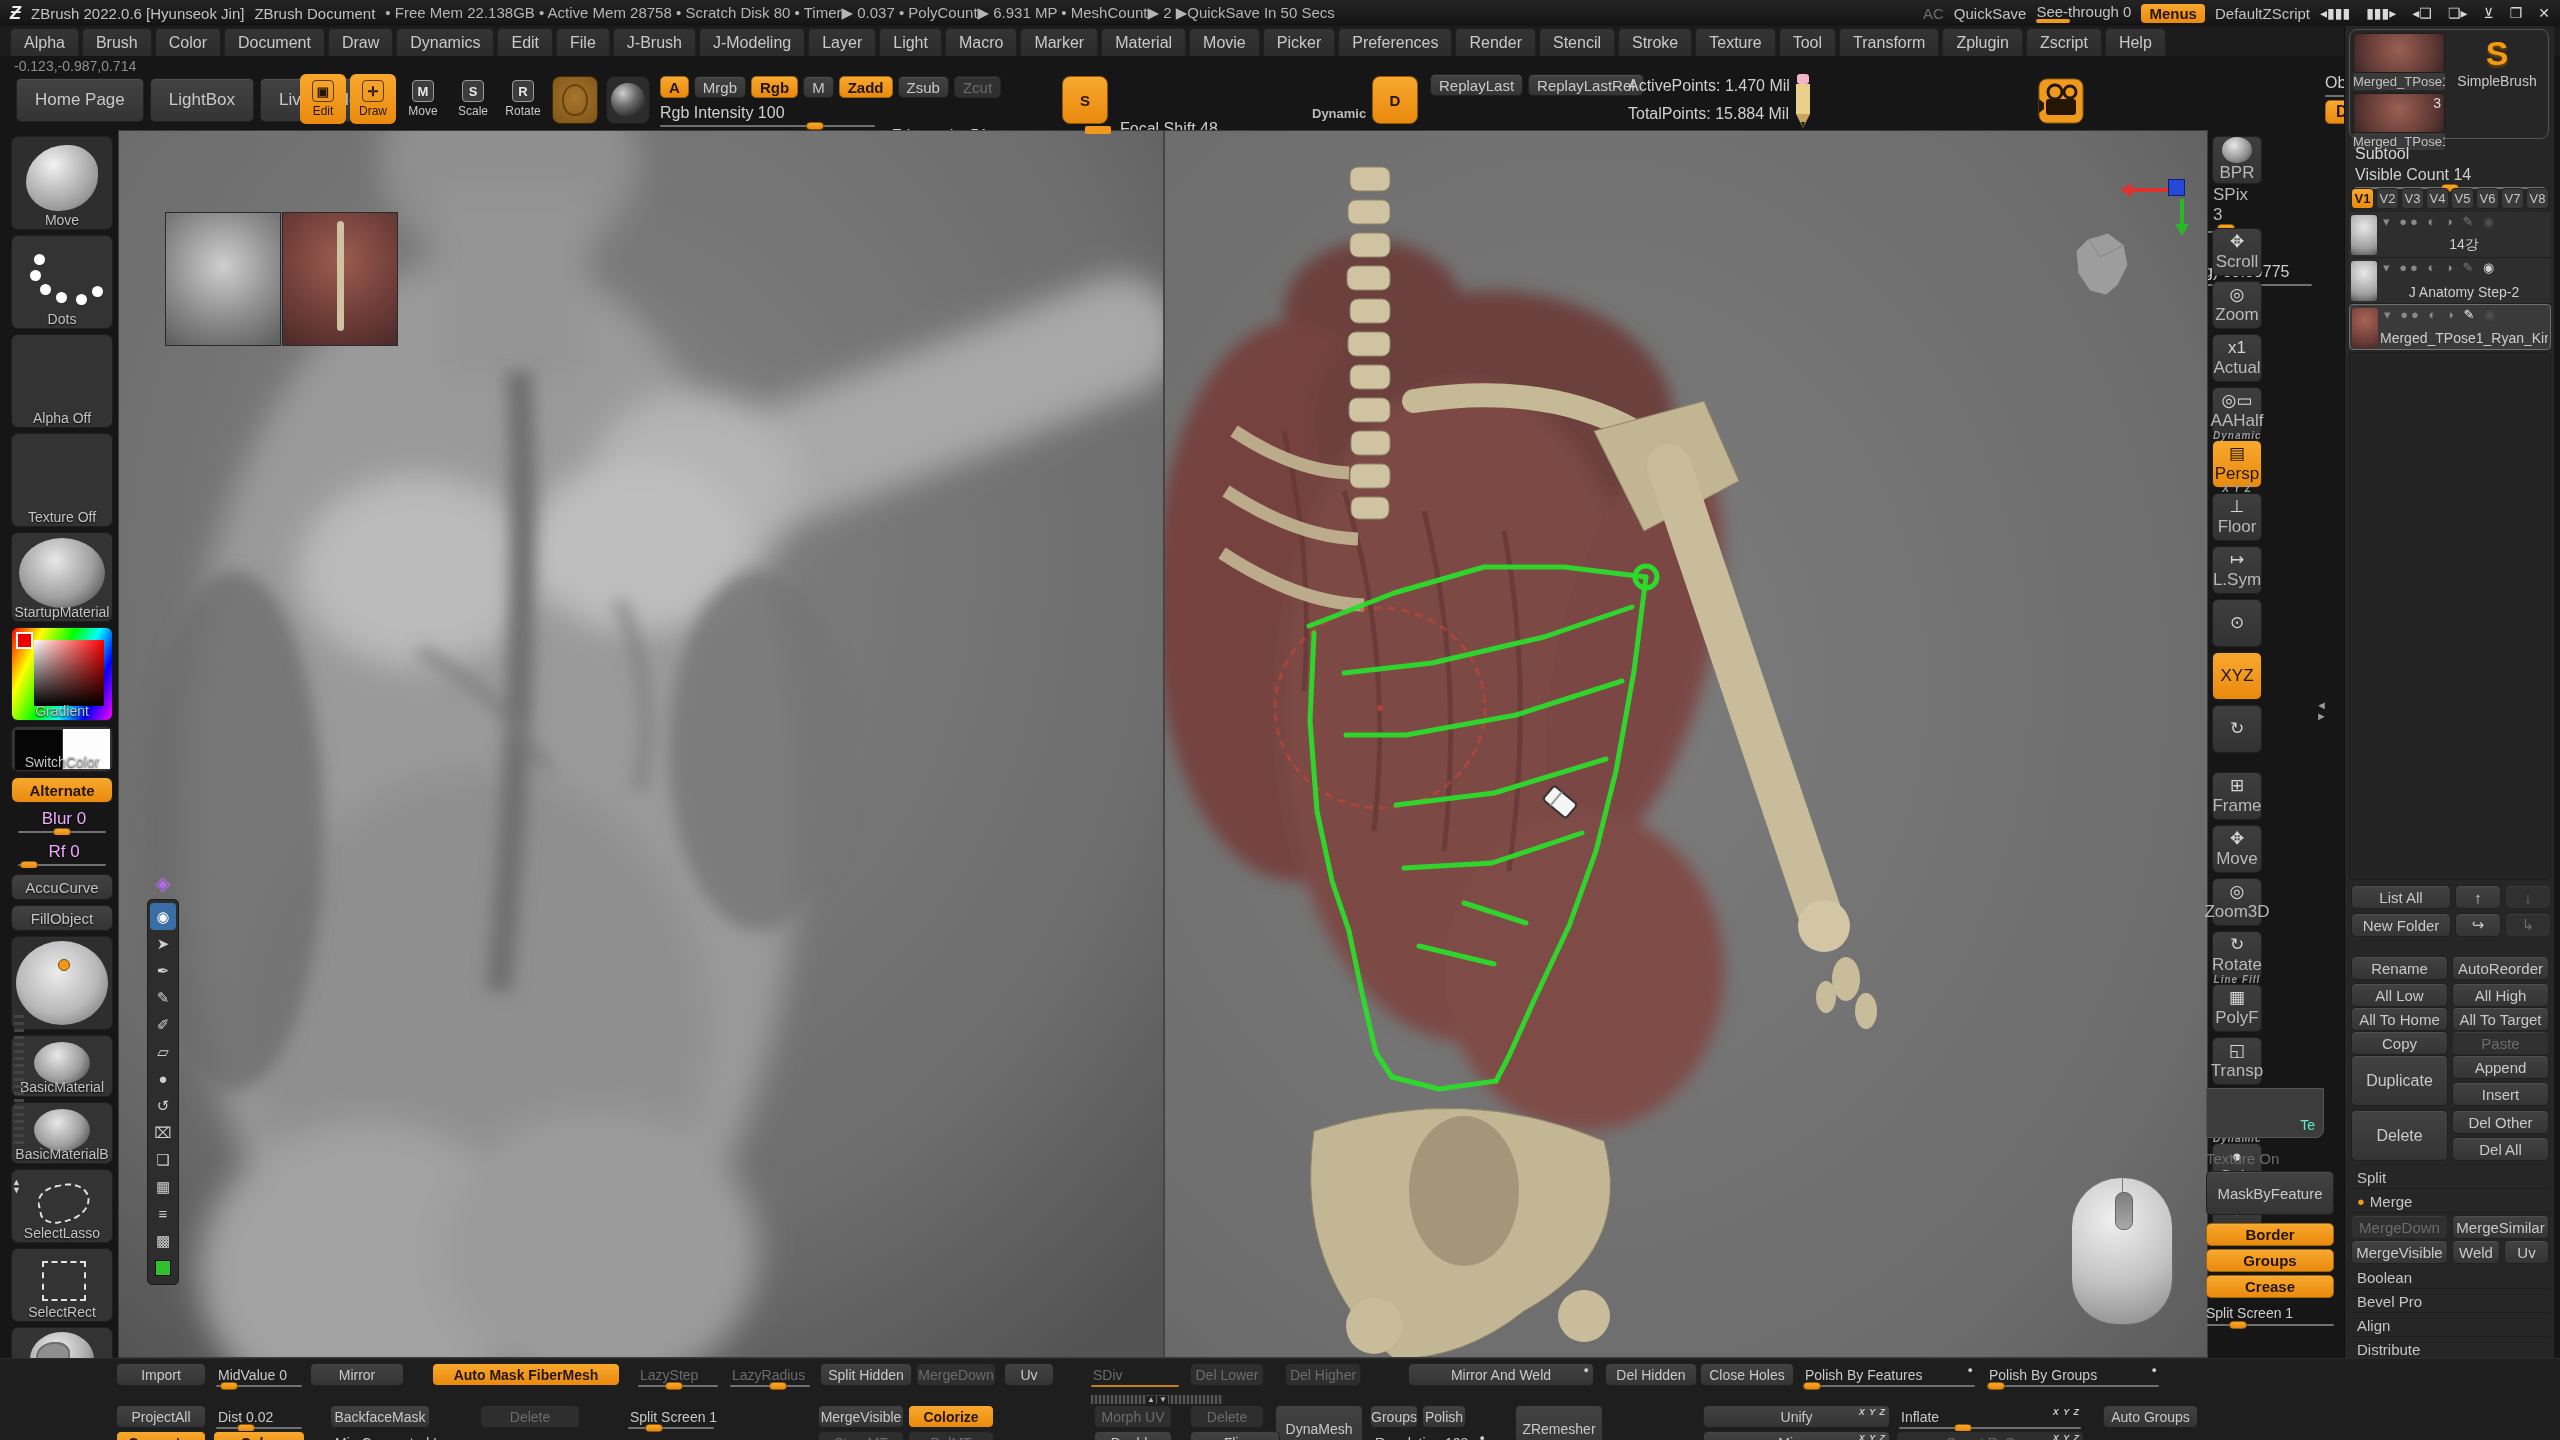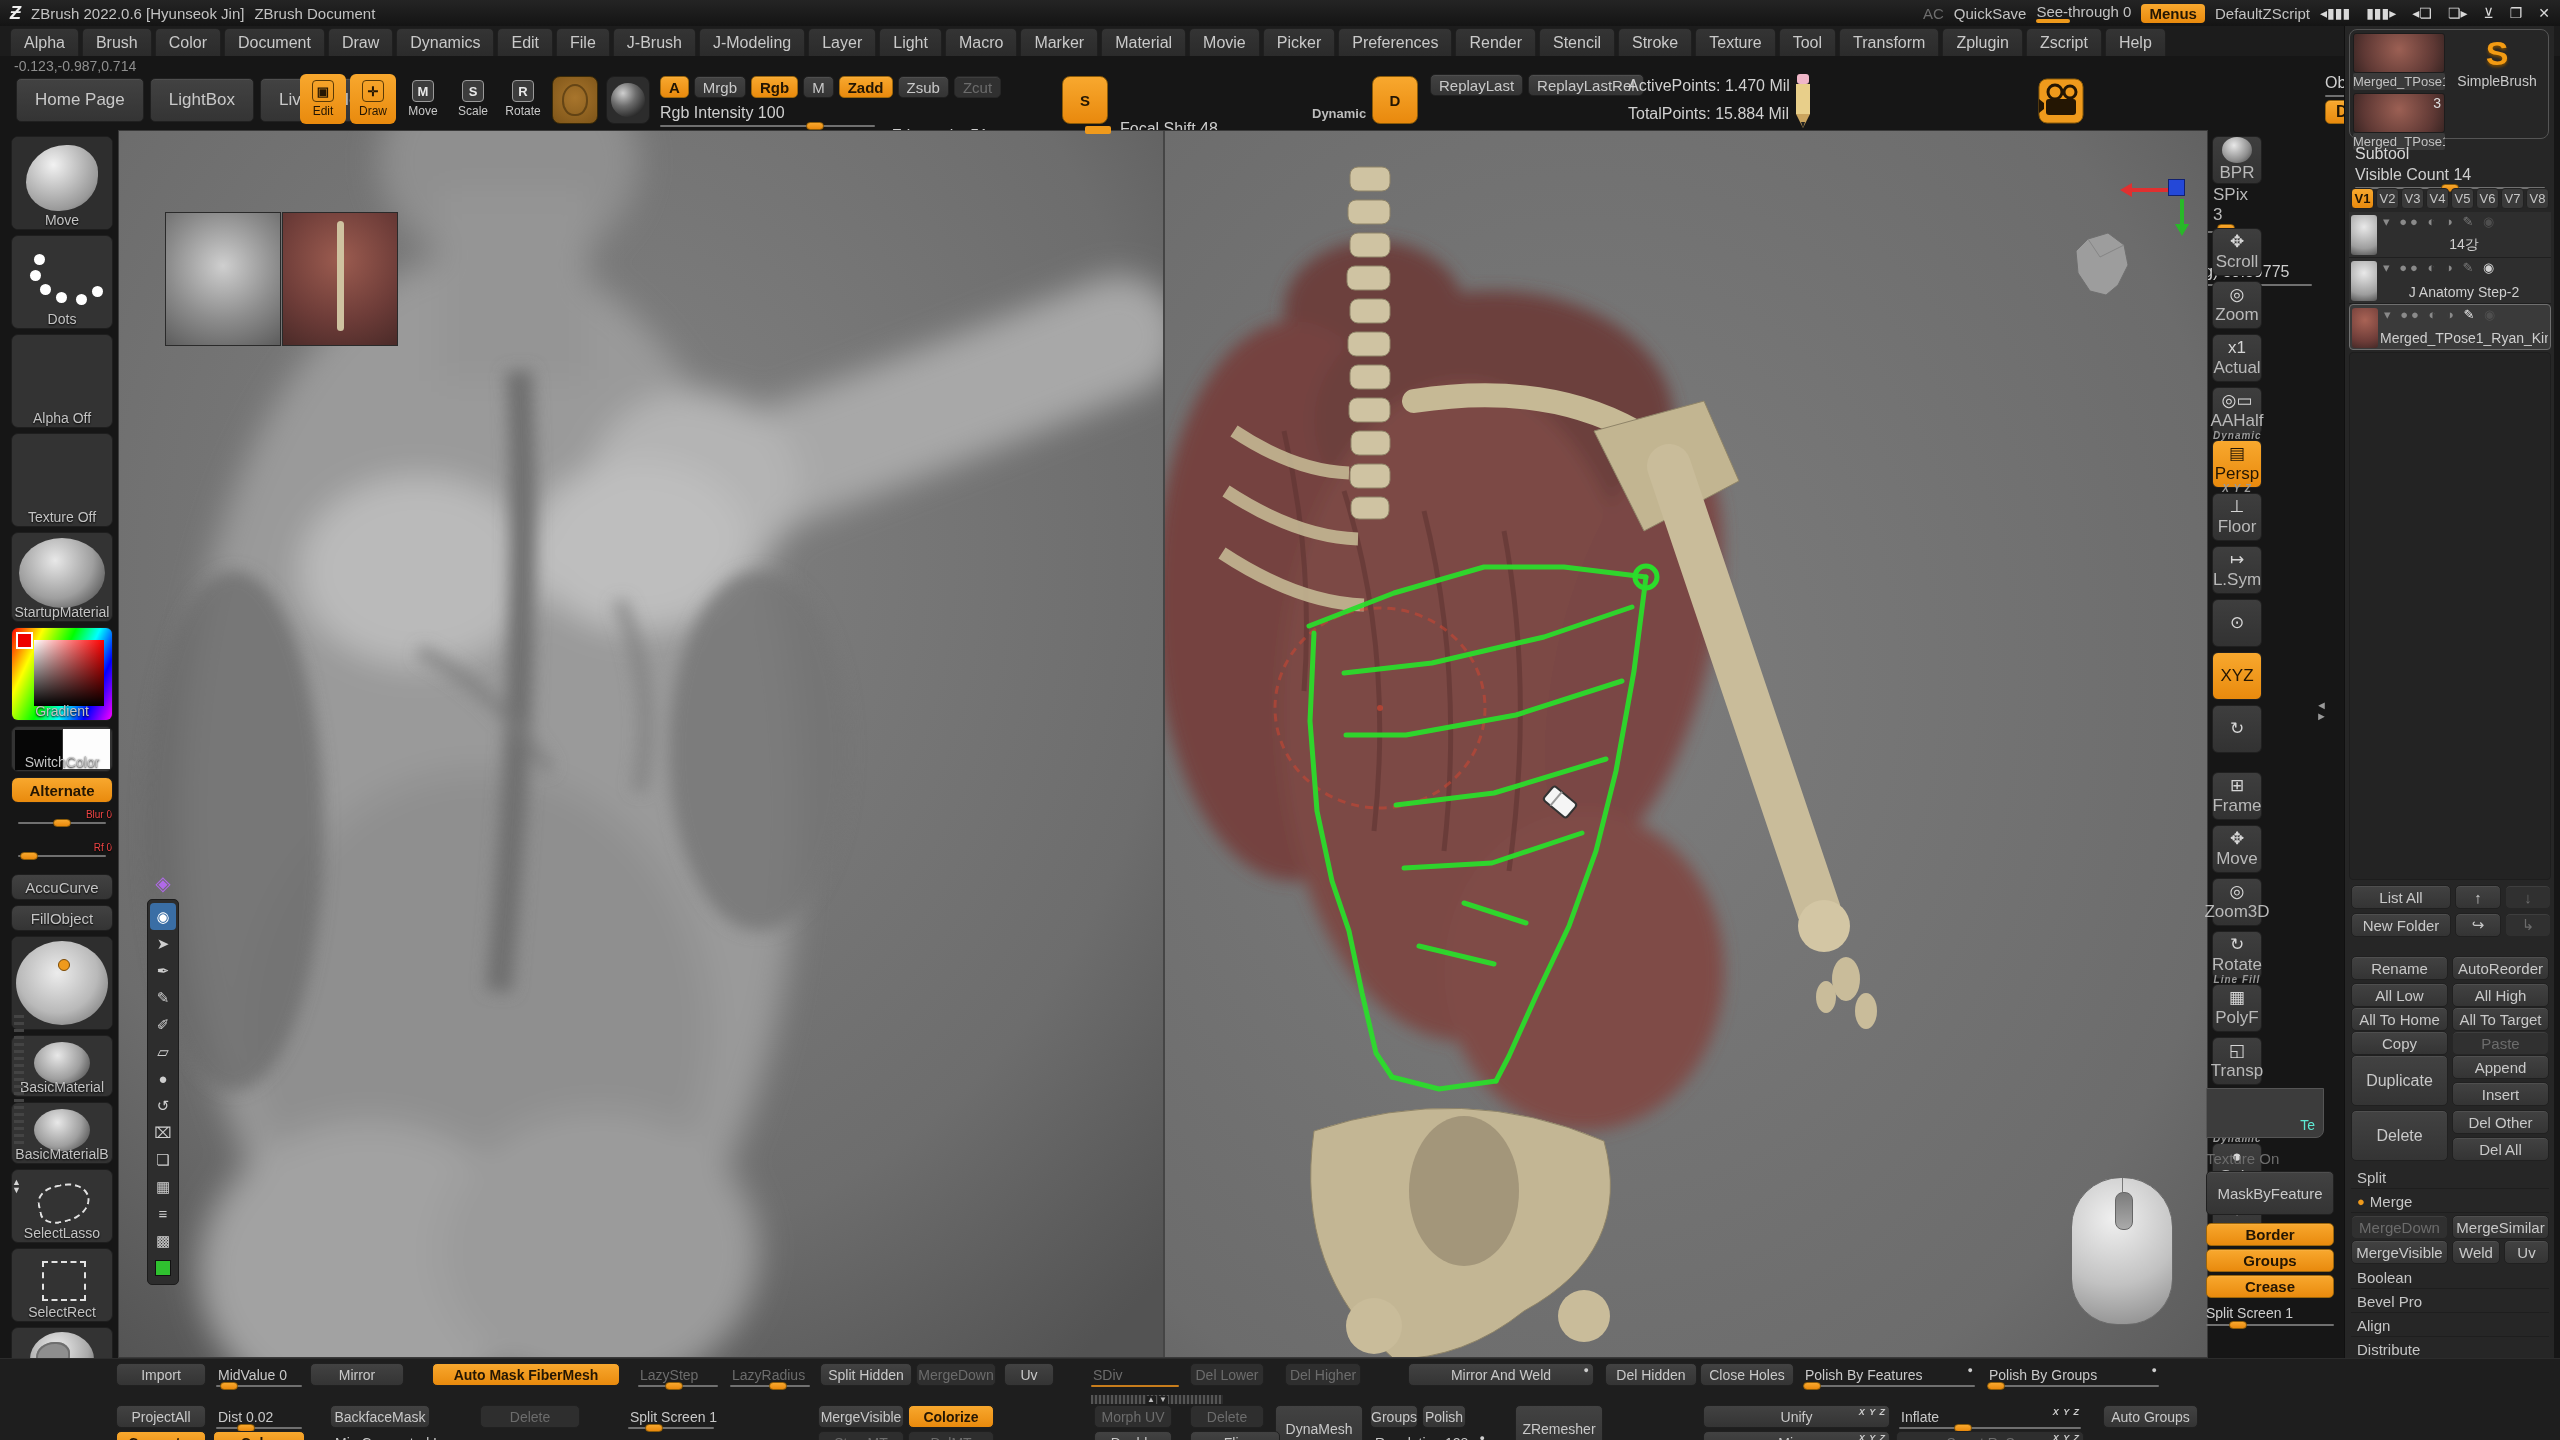--- a/index.html
+++ b/index.html
@@ -73,21 +73,21 @@
 .t-lasso .tile-art::before{content:"";position:absolute;left:26px;top:14px;width:48px;height:34px;border:2px dashed #e2e2e2;border-radius:46% 54% 60% 40%;transform:rotate(-12deg)}
 .t-rect .tile-art::before{content:"";position:absolute;left:30px;top:12px;width:40px;height:36px;border:2px dashed #e2e2e2}
 .t-msklasso .tile-art::before,.t-mskpen .tile-art::before,.t-smooth .tile-art::before{content:"";position:absolute;left:18px;top:4px;width:64px;height:54px;border-radius:50%;background:radial-gradient(circle at 42% 32%,#efefef,#a9a9a9 60%,#4f4f4f)}
 .t-msklasso .tile-art::after{content:"";position:absolute;left:24px;top:14px;width:34px;height:28px;border-radius:58% 42% 52% 48%;background:#8e8e8e;box-shadow:inset 0 0 0 2px #6f6f6f}
 .t-mskpen .tile-art::after{content:"";position:absolute;left:30px;top:12px;width:36px;height:30px;border-radius:44% 56% 58% 42%;background:#8a8a8a}
 .tile.b{height:26px;background:linear-gradient(#424242,#343434);display:flex;align-items:center;justify-content:center}
 .tile.b .tile-label{position:static;font-size:15px}
 .tile.b.on{background:linear-gradient(#f8a82e,#e98a0d)}
 .tile.b.on .tile-label{color:#241603;font-weight:bold;text-shadow:none}
 .tile.s{height:28px;background:transparent;border-color:transparent}
-.tile.s .tile-label{position:static;text-align:right;padding-left:4px;font-size:10px;color:#ef4444}
+.tile.s .tile-label{position:static;text-align:center;padding-left:4px;font-size:17px;color:#f0abfc}
 .tile.s .track{display:block;margin:2px 6px 0}
 
 #canvas{left:118px;top:130px;width:2090px;height:1228px;background:#6e6e6e;position:absolute;overflow:hidden;border:1px solid #3a3a3a}
 .view{position:absolute;top:0;height:1228px;width:1045px}
 #view-left{left:0}
 #view-right{left:1045px}
 #divider{position:absolute;left:1044px;top:0;width:2px;height:1228px;background:#454545}
 .cthumb{position:absolute;border:1px solid #2a2a2a}
 #cthumb1{left:46px;top:81px;width:116px;height:134px;background:radial-gradient(circle at 50% 40%,#cfcfcf,#8d8d8d 55%,#5c5c5c)}
 #cthumb2{left:163px;top:81px;width:116px;height:134px;background:radial-gradient(circle at 50% 35%,#9c5c50,#6d3c38 60%,#4a2a28)}
@@ -186,20 +186,21 @@
 #ctick-top{left:1085px;top:126px;position:absolute;width:26px;height:8px;background:#ef9a1c;border-radius:2px}
 #rarrows{left:2316px;top:700px;position:absolute;color:#9a9a9a;font-size:11px;line-height:11px}
 </style>
 </head>
 <body>
 
 <div id="titlebar">
   <span class="zlogo">Ƶ</span>
   <span>ZBrush 2022.0.6 [Hyunseok Jin]</span>
   <span>ZBrush Document</span>
+  <span class="stats">• Free Mem 22.138GB  • Active Mem 28758  • Scratch Disk 80  •  Timer▶ 0.037  • PolyCount▶ 6.931 MP   • MeshCount▶ 2    ▶QuickSave In 50 Secs</span>
   <span class="spacer"></span>
   <span class="dim">AC</span>
   <span>QuickSave</span>
   <span class="seethrough"><span>See-through  0</span><i></i></span>
   <span class="menus-btn">Menus</span>
   <span>DefaultZScript</span>
   <span class="winglyphs">
     <span>◂▮▮▮</span>
     <span>▮▮▮▸</span>
     <span>◂❏</span>

